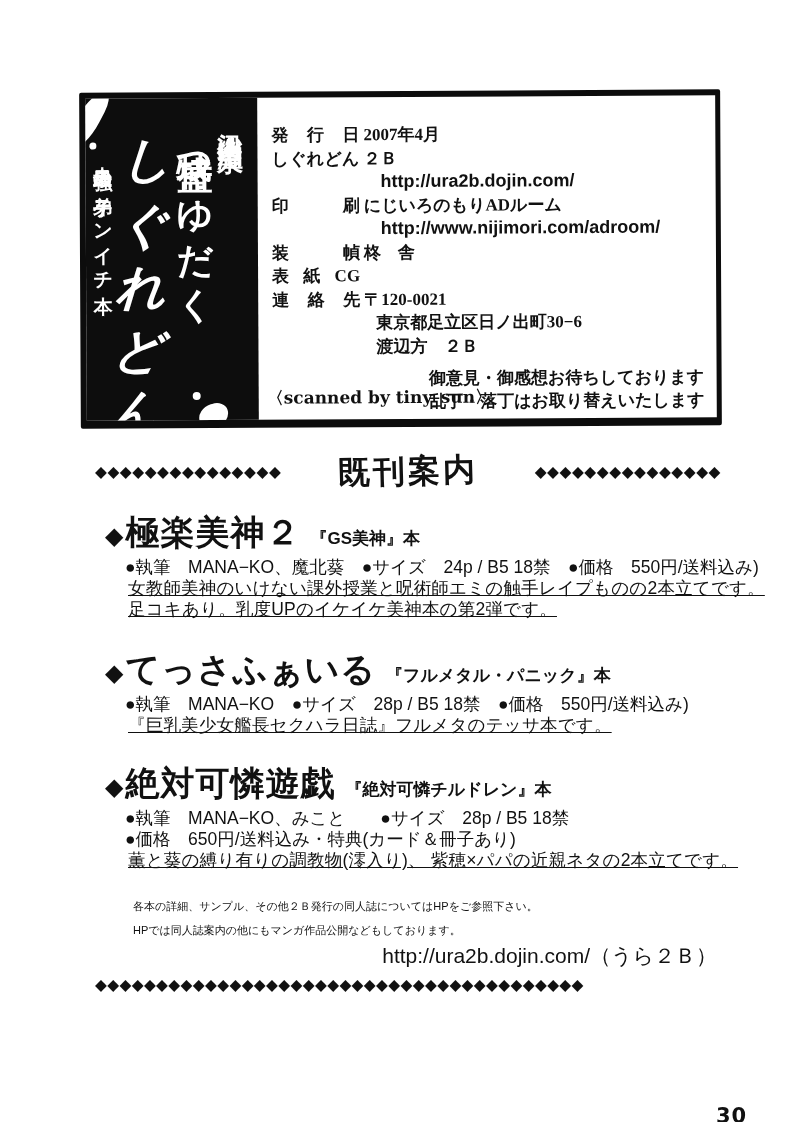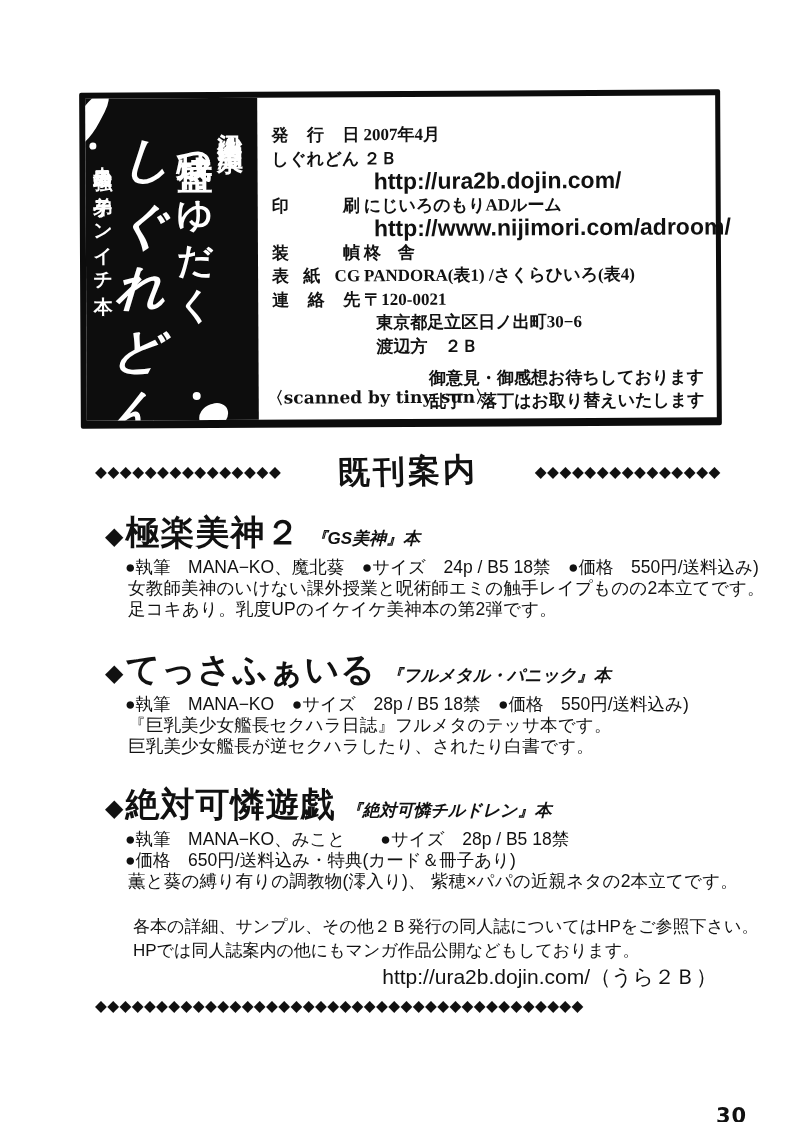--- a/index.html
+++ b/index.html
@@ -34,44 +34,44 @@
   .splash4{right:58px;bottom:20px;width:8px;height:8px;border-radius:50%;}
   .info{
     position:absolute;left:172px;top:0;right:0;bottom:0;
     padding:26px 8px 8px 14px;
     font-family:"Liberation Serif",serif;font-weight:700;font-size:17px;
   }
   .irow{display:flex;line-height:23.5px;white-space:nowrap;}
   .ilabel{flex:0 0 88px;width:88px;text-align:justify;text-align-last:justify;}
   .ivalue{margin-left:4px;}
   .irow.url{padding-left:102px;}
-  .irow.url .ivalue{margin-left:0;font-family:"Liberation Sans",sans-serif;font-size:23px;}
+  .irow.url .ivalue{margin-left:7px;font-family:"Liberation Sans",sans-serif;font-size:18px;}
   .irow.addr{padding-left:96px;}
   .irow.addr .ivalue{margin-left:8px;}
   .scanned{position:absolute;left:8px;bottom:10px;
     font-family:"DejaVu Serif",serif;font-weight:700;font-size:17px;}
   .notices{position:absolute;right:12px;bottom:6px;line-height:23px;
     font-family:"Liberation Sans",sans-serif;font-weight:700;font-size:17px;}
   
   .catalog{position:absolute;left:95px;top:450px;width:626px;}
   .cat-header{display:flex;align-items:center;justify-content:space-between;margin-bottom:10px;}
   .diamonds{font-size:15.5px;letter-spacing:0.5px;white-space:nowrap;}
   .cat-title{font-family:"DejaVu Serif",serif;font-weight:700;font-size:32px;
     letter-spacing:3px;transform:rotate(-1.5deg);padding:0 4px;}
   .book{margin-top:16px;}
   .book2{margin-top:28px;}
   .book3{margin-top:26px;}
   .book-title-row{display:flex;align-items:baseline;padding-left:10px;}
   .book-marker{font-size:24px;margin-right:2px;}
   .book-title{font-size:34px;font-weight:700;letter-spacing:1px;}
-  .book-subtitle{font-size:17px;font-weight:700;margin-left:10px;font-style:italic;}
+  .book-subtitle{font-size:17px;font-weight:700;margin-left:10px;}
   .book-line{padding-left:30px;font-size:17.5px;line-height:19px;margin-top:2px;white-space:nowrap;}
-  .book-line.desc{padding-left:33px;letter-spacing:0.2px;}
+  .book-line.desc{padding-left:33px;letter-spacing:0.2px;text-decoration:underline;}
   .cat-footer{margin-top:24px;}
-  .cat-footer-line{padding-left:38px;font-size:17px;line-height:24px;white-space:nowrap;}
+  .cat-footer-line{padding-left:38px;font-size:11px;line-height:24px;white-space:nowrap;}
   .cat-footer-url{text-align:right;padding-right:4px;font-size:21px;margin-top:0;
     font-family:"Liberation Sans",sans-serif;}
   .footer-diamonds{margin-top:6px;font-size:15.5px;letter-spacing:0.3px;
     white-space:nowrap;overflow:hidden;}
   .page-num{position:absolute;left:716px;top:1104px;font-size:21px;font-weight:700;
     font-family:"DejaVu Sans",sans-serif;letter-spacing:1px;}
 </style>
 </head>
 <body>
 
@@ -106,21 +106,20 @@
     </div>
     <div class="irow url">
       <span class="ivalue">http://www.nijimori.com/adroom/</span>
     </div>
     <div class="irow">
       <span class="ilabel">装幀</span>
       <span class="ivalue">柊　舎</span>
     </div>
     <div class="irow">
       <span class="ilabel">表紙CG</span>
-      <span class="ivalue">PANDORA(表1) /さくらひいろ(表4)</span>
     </div>
     <div class="irow">
       <span class="ilabel">連絡先</span>
       <span class="ivalue">〒120-0021</span>
     </div>
     <div class="irow addr">
       <span class="ivalue">東京都足立区日ノ出町30−6</span>
     </div>
     <div class="irow addr">
       <span class="ivalue">渡辺方　２Ｂ</span>
@@ -154,21 +153,20 @@
   </div>
 
   <div class="book book2">
     <div class="book-title-row">
       <span class="book-marker">◆</span>
       <span class="book-title">てっさふぁいる</span>
       <span class="book-subtitle">『フルメタル・パニック』本</span>
     </div>
     <div class="book-line">●執筆　MANA−KO　●サイズ　28p / B5 18禁　●価格　550円/送料込み)</div>
     <div class="book-line desc">『巨乳美少女艦長セクハラ日誌』フルメタのテッサ本です。</div>
-    <div class="book-line desc">巨乳美少女艦長が逆セクハラしたり、されたり白書です。</div>
   </div>
 
   <div class="book book3">
     <div class="book-title-row">
       <span class="book-marker">◆</span>
       <span class="book-title">絶対可憐遊戯</span>
       <span class="book-subtitle">『絶対可憐チルドレン』本</span>
     </div>
     <div class="book-line">●執筆　MANA−KO、みこと　　●サイズ　28p / B5 18禁</div>
     <div class="book-line">●価格　650円/送料込み・特典(カード＆冊子あり)</div>

